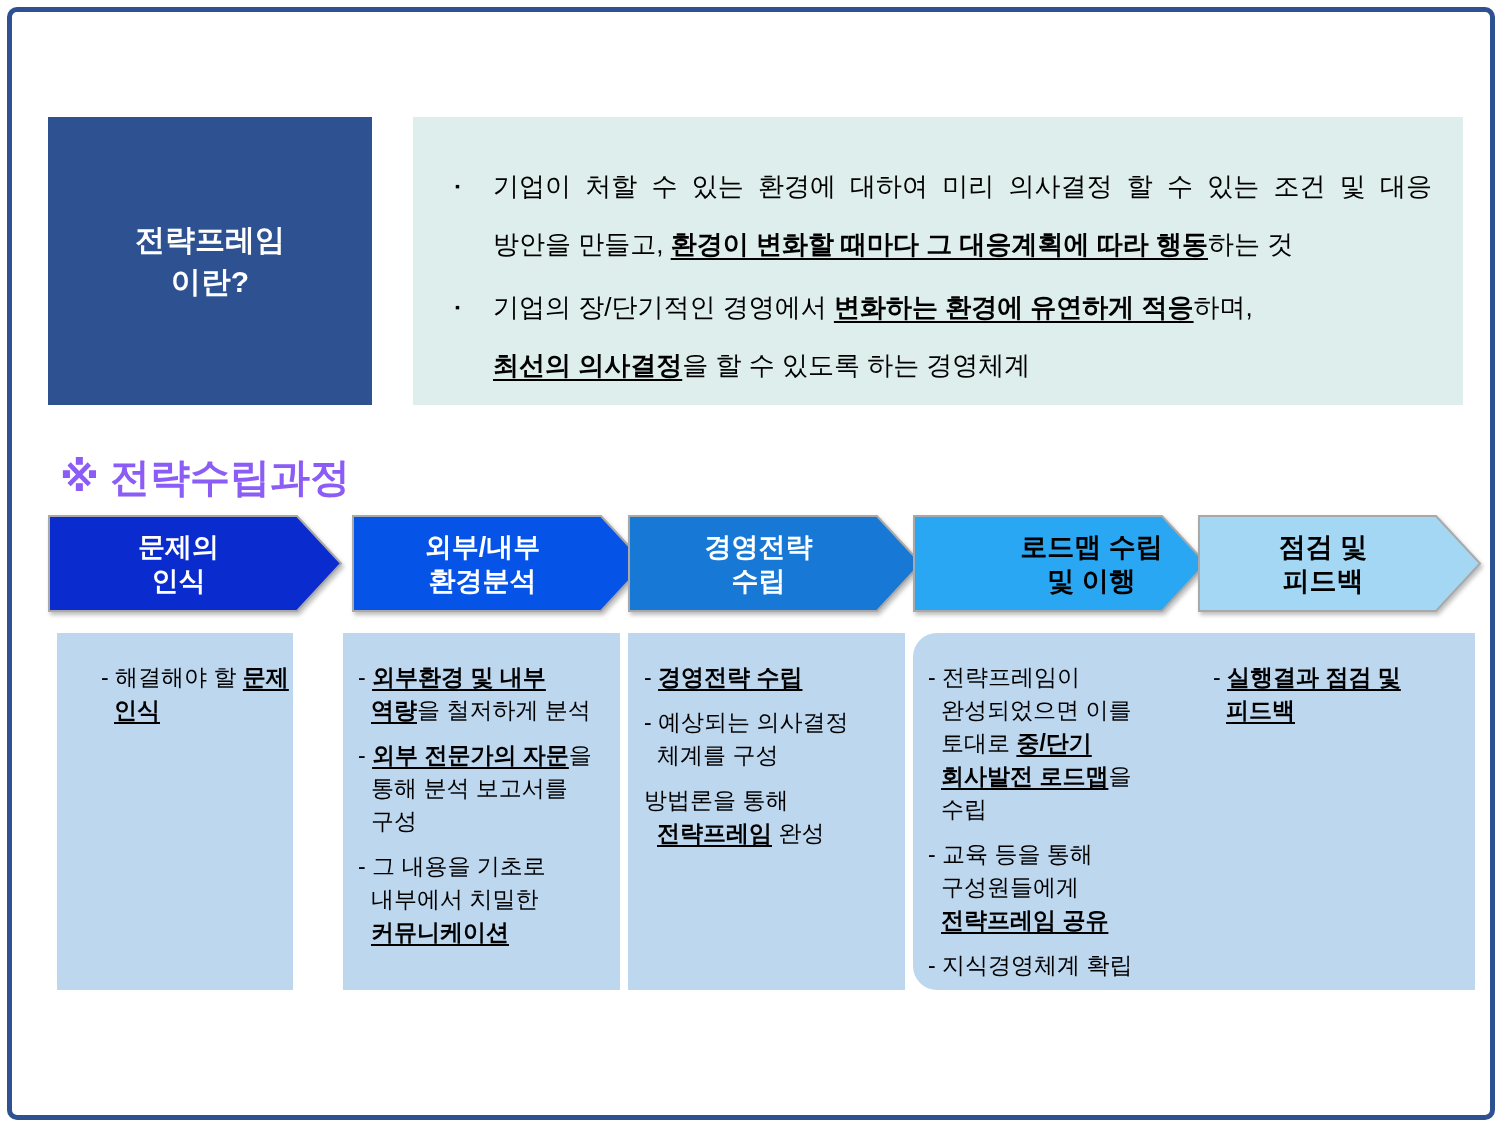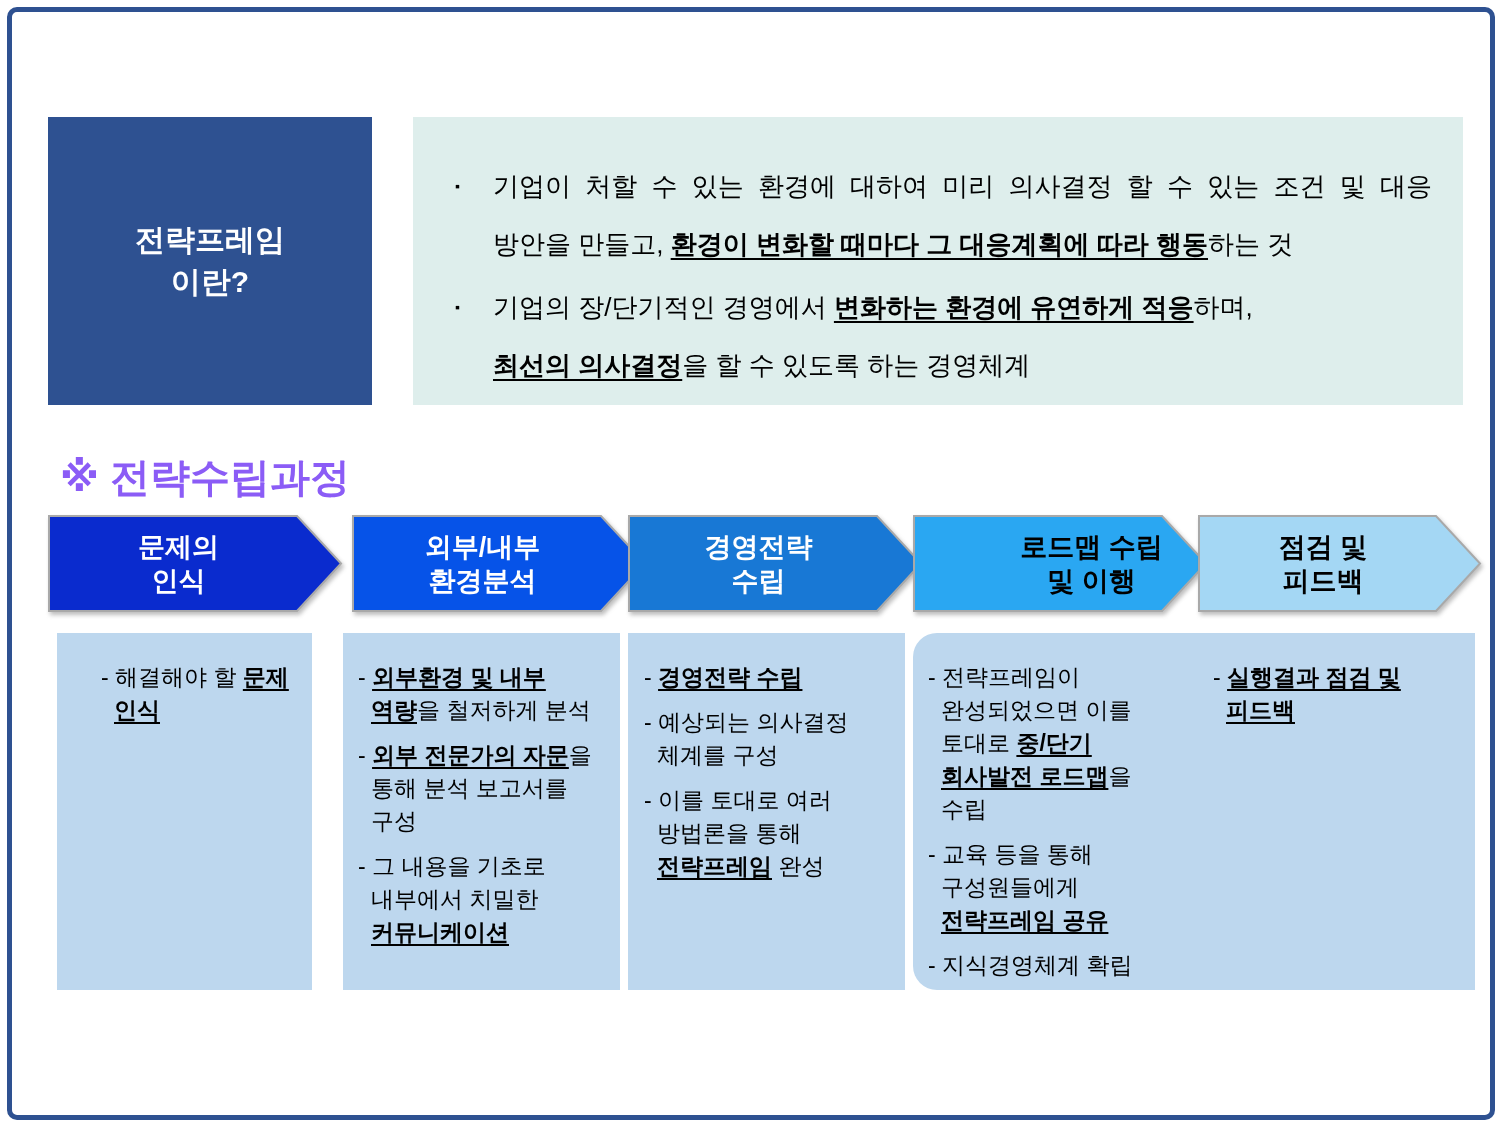--- a/index.html
+++ b/index.html
@@ -82,21 +82,21 @@
 <div class="heading">※ 전략수립과정</div>
 
 <div id="steps-layer">
     <div class="arrow" style="left: 48px; width: 295px;">
       <svg width="295" height="97" viewBox="0 0 295 97">
         <polygon points="1,1 249,1 293,48.5 249,96 1,96" fill="#0A2BCE" stroke="#A9A9A9" stroke-width="2"></polygon>
       </svg>
       <div class="alabel" style="left: 0px; width: 261px; color: rgb(255, 255, 255);">문제의
 인식</div>
     </div>
-    <div class="dbox" style="left: 57px; width: 255px; padding-left: 44px;">
+    <div class="dbox" style="left: 57px; width: 236px; padding-left: 44px;">
       <div class="dbullet">
         <div class="line"><span>- 해결해야 할 </span><span class="em">문제</span></div>
         <div class="line"><span class="em">인식</span></div>
       </div>
     </div>
     <div class="arrow" style="left: 343px; width: 295px; margin-left: 9px;">
       <svg width="295" height="97" viewBox="0 0 295 97">
         <polygon points="1,1 249,1 293,48.5 249,96 1,96" fill="#0653E8" stroke="#A9A9A9" stroke-width="2"></polygon>
       </svg>
       <div class="alabel" style="left: 0px; width: 261px; color: rgb(255, 255, 255);">외부/내부
@@ -127,21 +127,20 @@
     </div>
     <div class="dbox" style="left: 628px; width: 277px; padding-left: 16px;">
       <div class="dbullet">
         <div class="line"><span>- </span><span class="em">경영전략 수립</span></div>
       </div>
       <div class="dbullet">
         <div class="line"><span>- 예상되는 의사결정</span></div>
         <div class="line"><span>체계를 구성</span></div>
       </div>
       <div class="dbullet">
-        <div class="line"><span>- 이를 토대로 여러</span></div>
         <div class="line"><span>방법론을 통해</span></div>
         <div class="line"><span class="em">전략프레임</span><span> 완성</span></div>
       </div>
     </div>
     <div class="arrow" style="left: 913px; width: 295px;">
       <svg width="295" height="97" viewBox="0 0 295 97">
         <polygon points="1,1 249,1 293,48.5 249,96 1,96" fill="#2AA7F2" stroke="#A9A9A9" stroke-width="2"></polygon>
       </svg>
       <div class="alabel" style="left: 0px; width: 261px; color: rgb(0, 0, 0); padding-left: 48px;">로드맵 수립
 및 이행</div>

